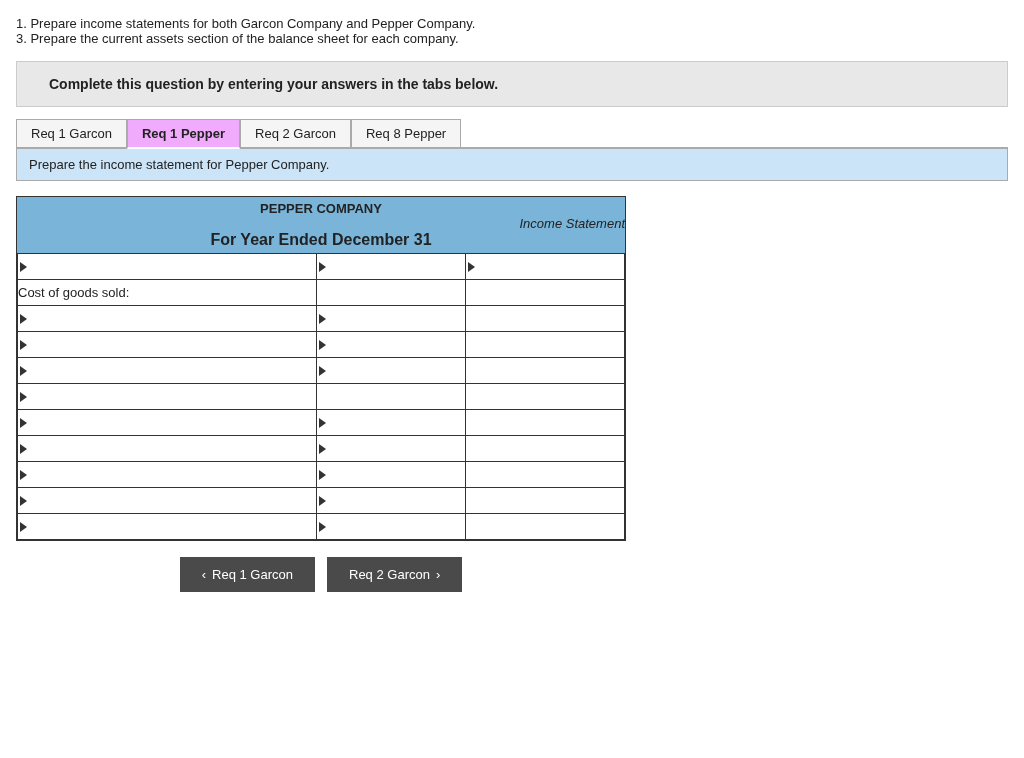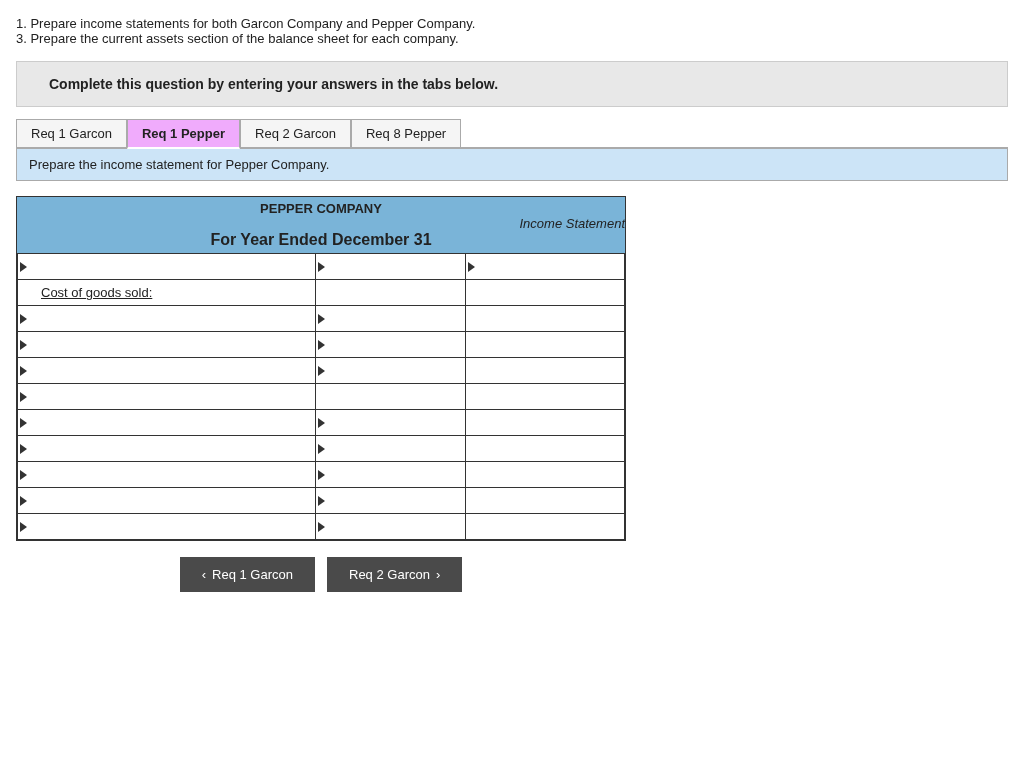--- a/index.html
+++ b/index.html
@@ -68,24 +68,23 @@
     .table-title-block .stmt-period {
       font-weight: bold;
       font-size: 16px;
     }
     .income-table {
       width: 100%;
       border-collapse: collapse;
     }
     .income-table td {
       border: 1px solid #333;
-      padding: 3px 23px;
+      padding: 3px 0;
       height: 26px;
       vertical-align: middle;
-      text-decoration: underline;
     }
     .income-table td.label-col {
       width: 300px;
     }
     .income-table td.mid-col {
       width: 150px;
       text-align: right;
     }
     .income-table td.right-col {
       width: 160px;

